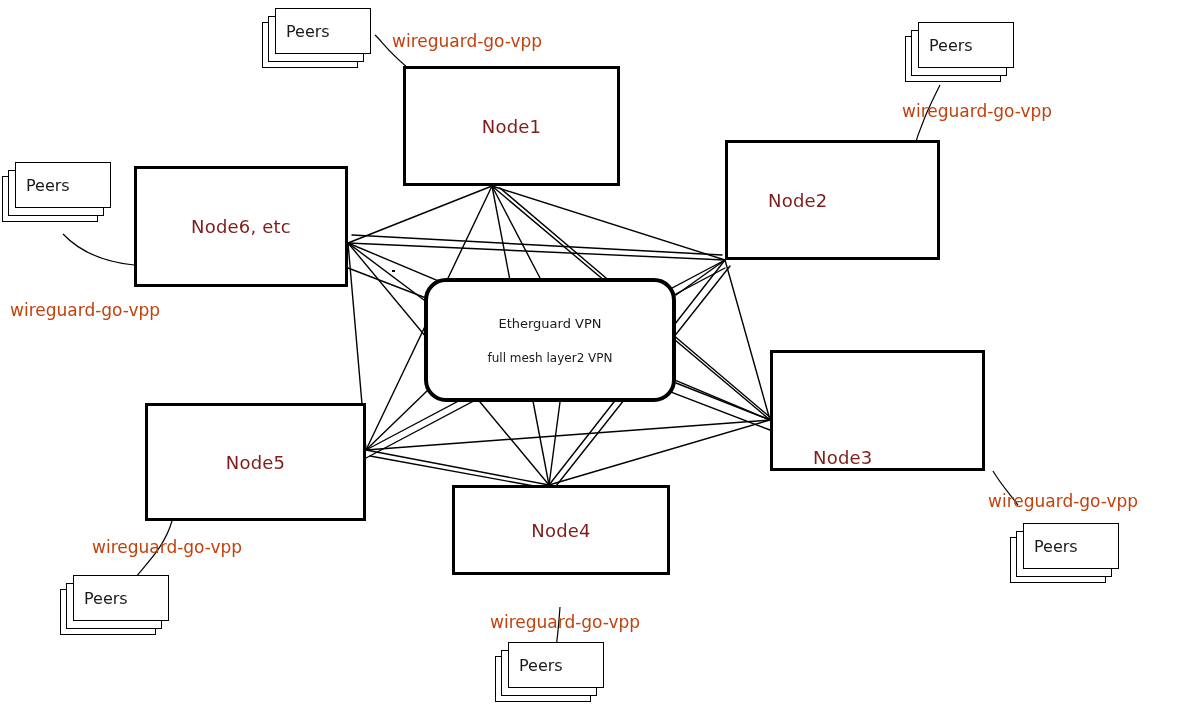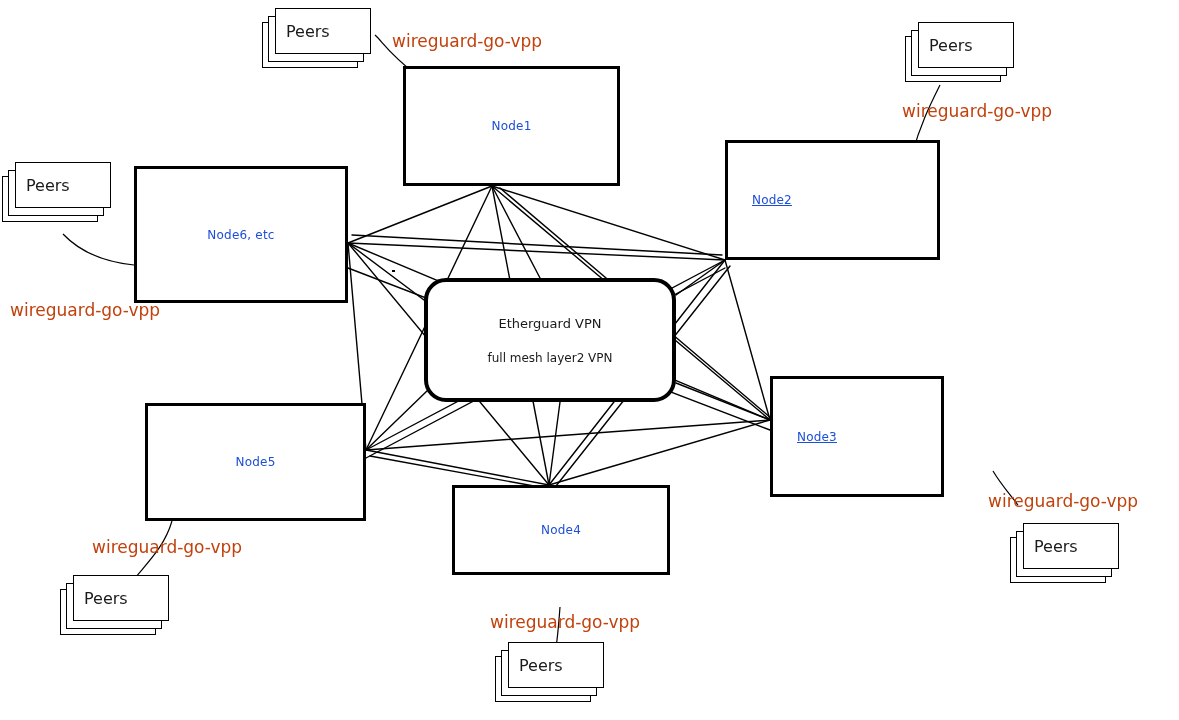--- a/index.html
+++ b/index.html
@@ -28,32 +28,31 @@
     position: absolute;
     box-sizing: border-box;
     background: #ffffff;
     border: 3px solid #000000;
     display: flex;
     align-items: center;
     justify-content: center;
     z-index: 5;
   }
   .node-label {
-    font-size: 12px;
-    color: #1d4ed8;
+    font-size: 18px;
+    color: #7f1d1d;
     white-space: nowrap;
     letter-spacing: 0.2px;
   }
   
   .node-box.align-left-ish {
     justify-content: flex-start;
   }
   .node-box.align-left-ish .node-label {
-    padding-left: 24px;
-    text-decoration: underline;
+    padding-left: 40px;
   }
   .vpn-box {
     position: absolute;
     box-sizing: border-box;
     background: #ffffff;
     border: 4px solid #000000;
     border-radius: 22px;
     display: flex;
     flex-direction: column;
     align-items: center;
@@ -162,33 +161,33 @@
   <div class="dot-artifact" style="left:392px; top:270px;"></div>
 
   <div class="node-box" style="left:403px; top:66px; width:217px; height:120px;">
     <span class="node-label">Node1</span>
   </div>
 
   <div class="node-box align-left-ish" style="left:725px; top:140px; width:215px; height:120px;">
     <span class="node-label">Node2</span>
   </div>
 
-  <div class="node-box align-left-ish" style="left:770px; top:376px; width:174px; height:121px;">
+  <div class="node-box align-left-ish" style="left:770px; top:350px; width:215px; height:121px;align-items:flex-end;">
     <span class="node-label">Node3</span>
   </div>
 
   <div class="node-box" style="left:452px; top:485px; width:218px; height:90px;">
     <span class="node-label">Node4</span>
   </div>
 
   <div class="node-box" style="left:145px; top:403px; width:221px; height:118px;">
     <span class="node-label">Node5</span>
   </div>
 
-  <div class="node-box" style="left:134px; top:166px; width:214px; height:137px;">
+  <div class="node-box" style="left:134px; top:166px; width:214px; height:121px;">
     <span class="node-label">Node6, etc</span>
   </div>
 
   <div class="vpn-box" style="left:424px; top:278px; width:252px; height:124px;">
     <span class="vpn-line1">Etherguard VPN</span>
     <span class="vpn-line2">full mesh layer2 VPN</span>
   </div>
 
   <svg style="position:absolute; left:0; top:0; width:1179px; height:720px; pointer-events:none; z-index:3;" viewBox="0 0 1179 720" xmlns="http://www.w3.org/2000/svg">
     <g stroke="#000000" stroke-width="1.2" fill="none">

